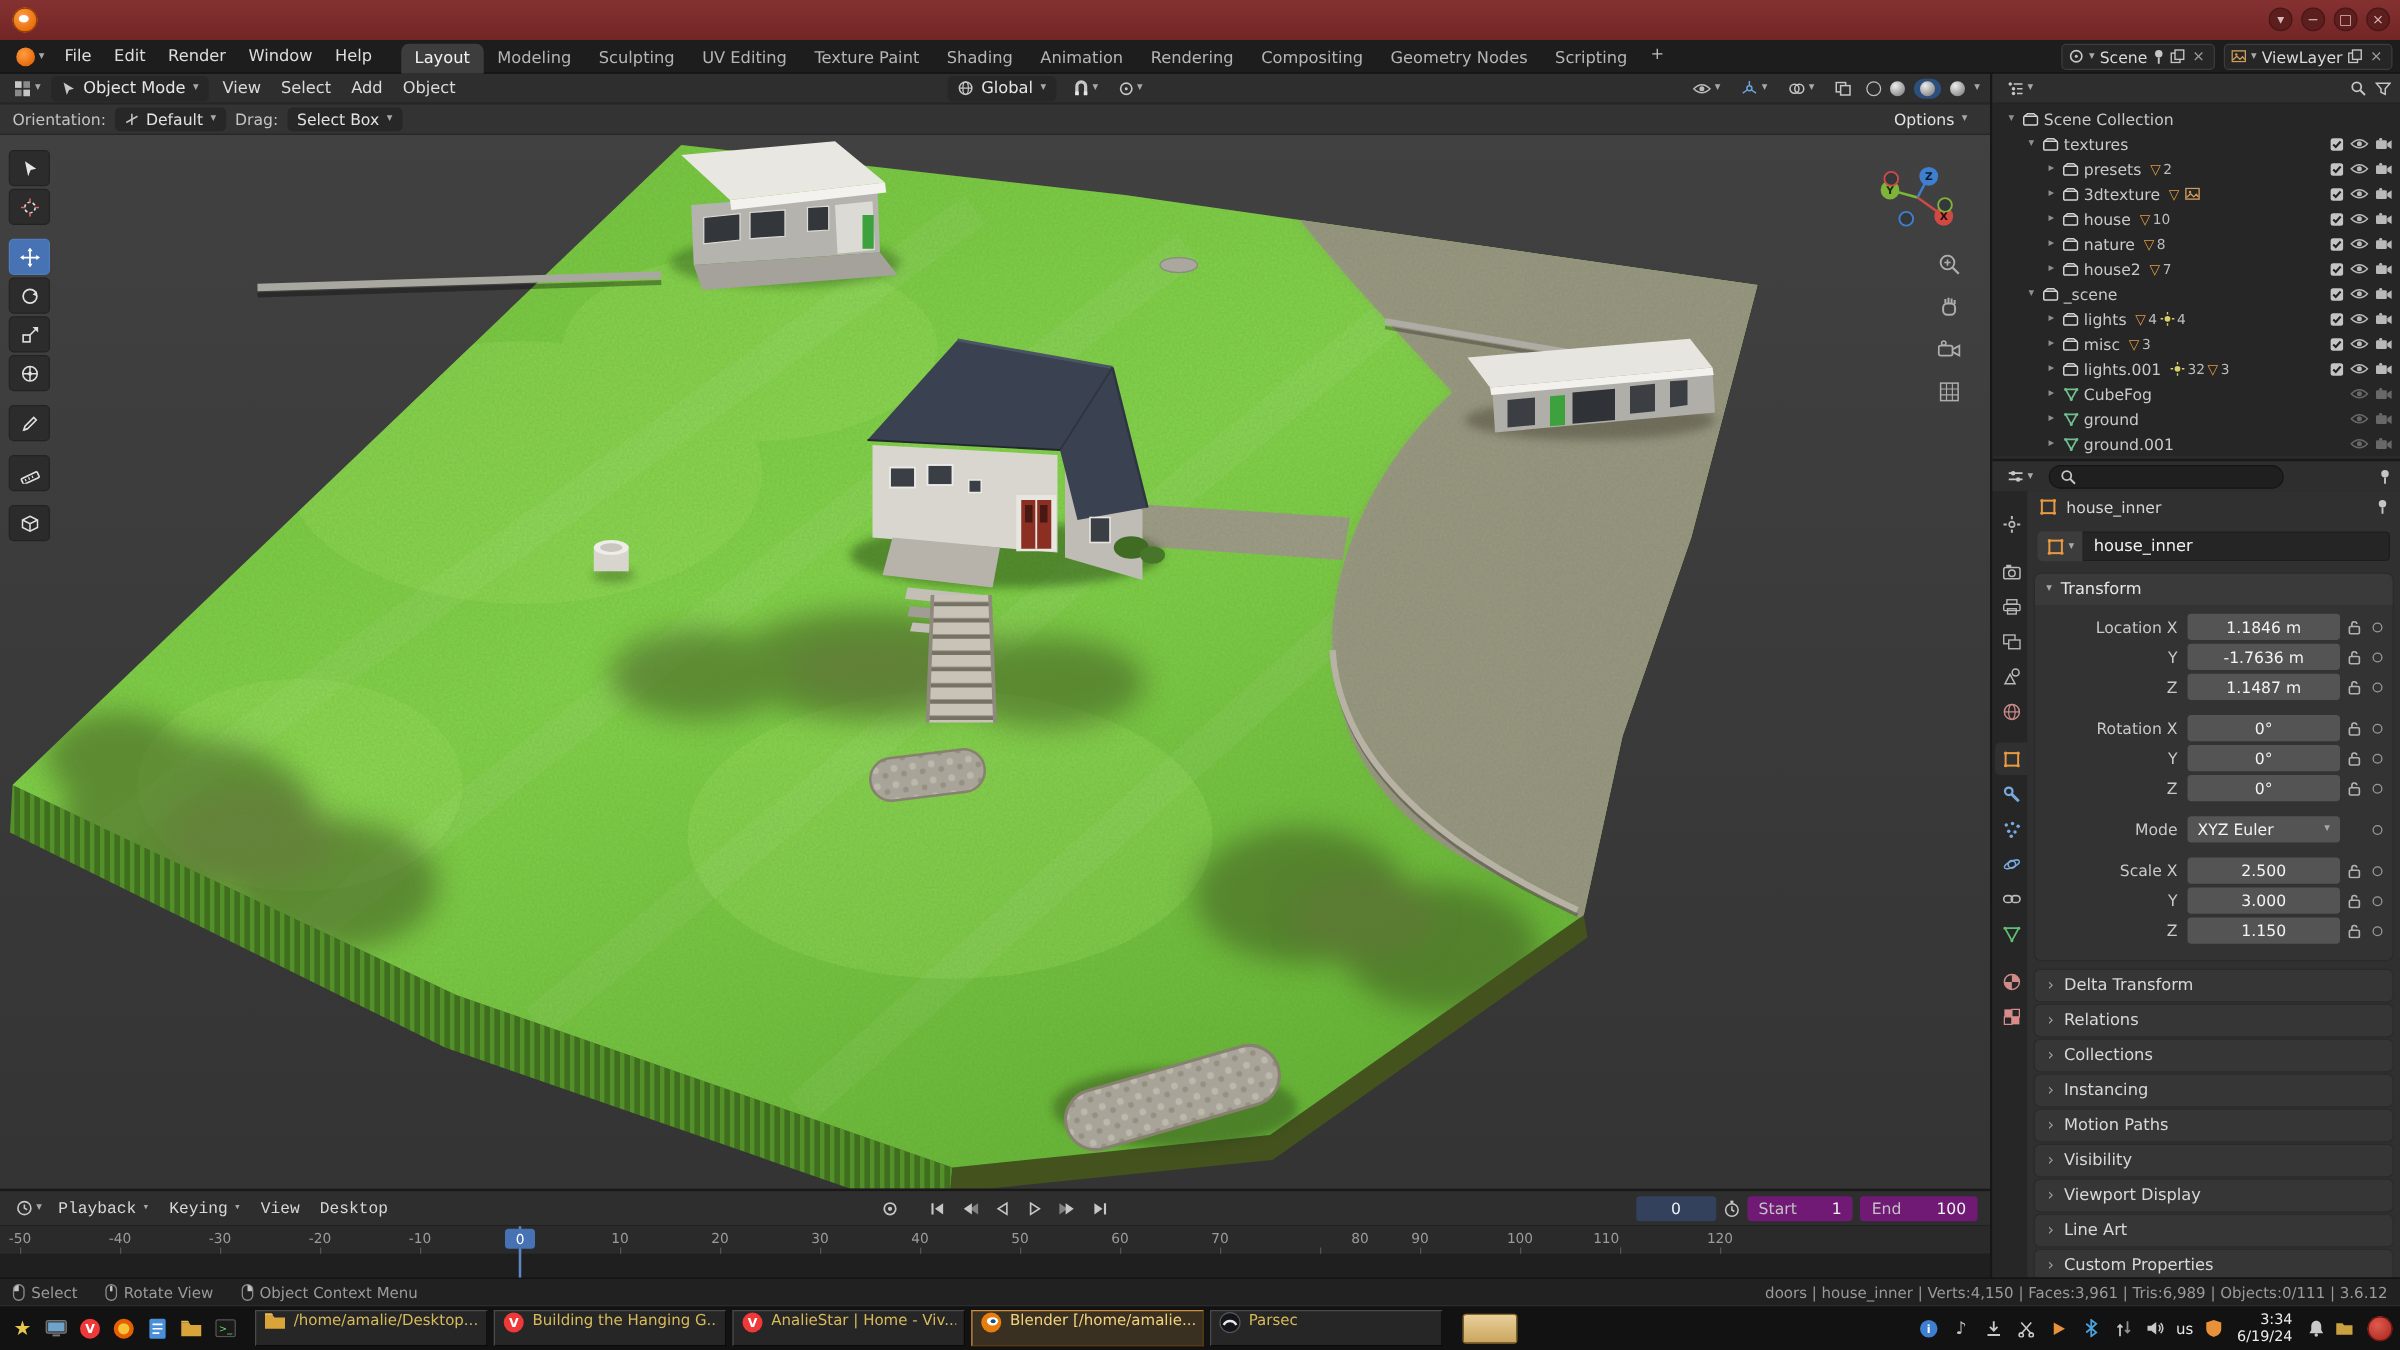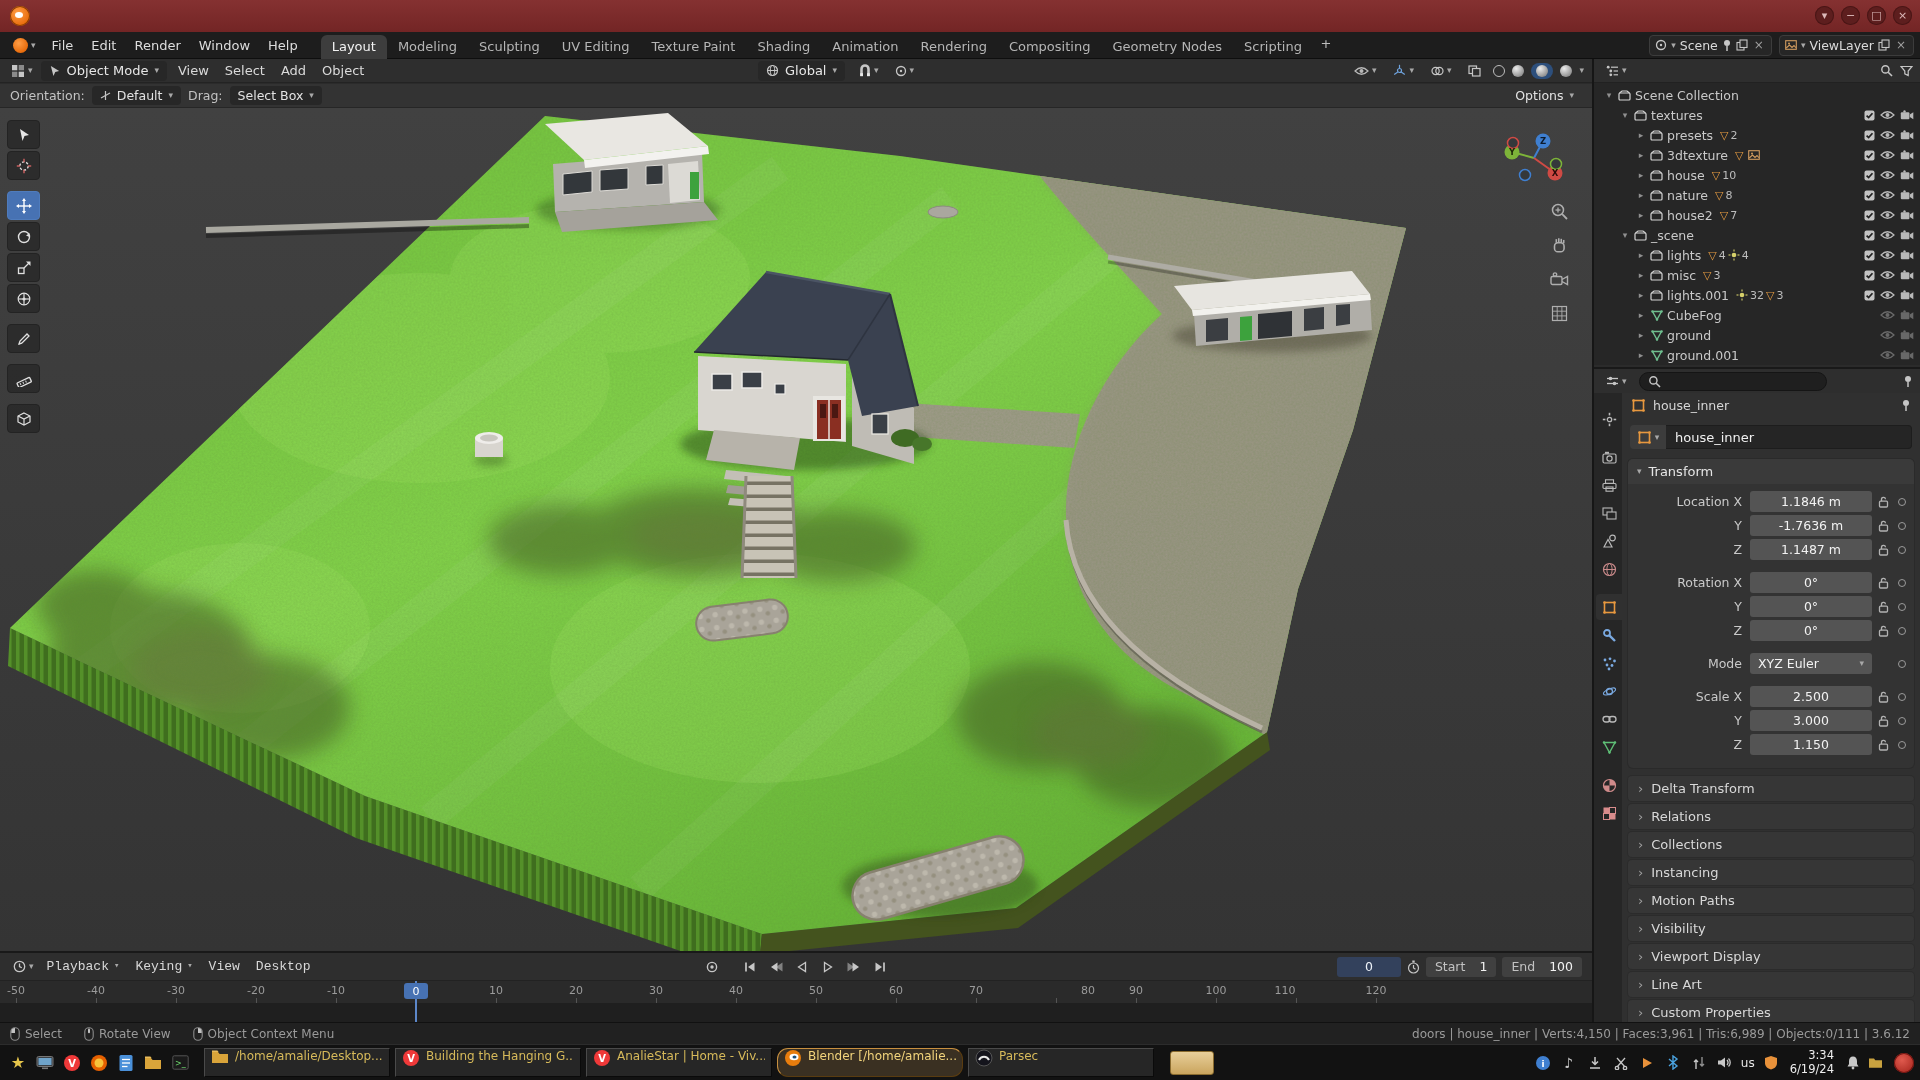--- a/index.html
+++ b/index.html
@@ -95,42 +95,42 @@
   .sec-chev{color:#9f9f9f;font-size:13px;}
 
   
   .timeline{position:absolute;left:0;top:951px;width:1592px;height:71px;background:#2b2b2b;border-top:2px solid #191919;}
   .tl-header{position:relative;height:28px;background:#2e2e2e;display:flex;align-items:center;padding:0 8px;border-bottom:1px solid #222;}
   .tl-menu{padding:2px 8px;font-size:13px;color:#d8d8d8;display:flex;align-items:center;gap:5px;}
   .tl-playback{position:absolute;left:700px;display:flex;align-items:center;gap:2px;}
   .pb-btn{width:24px;height:20px;display:flex;align-items:center;justify-content:center;border-radius:3px;}
   .tl-fields{position:absolute;right:10px;display:flex;align-items:center;gap:6px;}
   .frame-field{width:64px;height:20px;background:#33415c;border-radius:3px;display:flex;align-items:center;justify-content:center;font-size:12.5px;color:#eef2f8;}
-  .pill-field{height:20px;background:#404040;border-radius:3px;display:flex;align-items:center;gap:14px;padding:0 9px;font-size:12.5px;}
+  .pill-field{height:20px;background:#701a75;border-radius:3px;display:flex;align-items:center;gap:28px;padding:0 9px;font-size:12.5px;}
   .pill-field .lab{color:#c2c2c2;}
   .pill-field .val{color:#f2f2f2;}
   .tl-ruler{position:relative;height:22px;background:#2a2a2a;}
   .tl-track{position:relative;height:19px;background:#1f1f1f;}
   .tl-range{position:absolute;left:424px;top:28px;width:792px;height:41px;background:#2f2f2f;}
   .tick-label{position:absolute;top:3px;transform:translateX(-50%);font-size:11px;color:#9b9b9b;z-index:2;}
   .tick-mark{position:absolute;bottom:0;width:1px;height:5px;background:#555;z-index:2;}
   .playhead-line{position:absolute;left:415px;top:28px;width:2px;height:41px;background:#5c87c9;z-index:3;}
   .playhead-box{position:absolute;left:404px;top:30px;width:24px;height:16px;background:#4772b3;border-radius:3px;display:flex;align-items:center;justify-content:center;font-size:11px;color:#fff;z-index:4;}
 
   
   .statusbar{position:absolute;left:0;top:1022px;width:1920px;height:22px;background:#212121;border-top:1px solid #111;display:flex;align-items:center;padding:0 10px;font-size:12px;color:#9a9a9a;}
   .hint{display:flex;align-items:center;gap:5px;margin-right:22px;}
   .sb-info{margin-left:auto;white-space:nowrap;}
 
   
   .taskbar{position:absolute;left:0;top:1044px;width:1920px;height:36px;background:#121212;border-top:1px solid #2c2c2c;display:flex;align-items:center;padding:0 6px;gap:4px;}
   .launcher{width:24px;height:24px;display:flex;align-items:center;justify-content:center;border-radius:3px;font-size:15px;}
   .win-btn{width:186px;height:29px;background:#262626;border:1px solid;border-color:#4a4a4a #0a0a0a #0a0a0a #4a4a4a;display:flex;align-items:flex-start;gap:6px;padding:0 6px;flex:none;}
   .win-btn .wlabel{font-size:12px;color:#d7ba5a;white-space:nowrap;overflow:hidden;flex:1;}
-  .win-btn.active{background:#3a3022;border-color:#c89040 #5a3c10 #5a3c10 #c89040;border-radius:11px;}
+  .win-btn.active{background:#3a3022;border-color:#c89040 #5a3c10 #5a3c10 #c89040;}
   .win-btn.active .wlabel{color:#f2d47c;}
   .tray{margin-left:auto;display:flex;align-items:center;gap:8px;}
   .tray-ic{width:18px;height:18px;display:flex;align-items:center;justify-content:center;font-size:13px;color:#c8c8c8;}
   .kbd-layout{font-size:12px;color:#e8e8e8;padding:0 3px;}
   .clock{display:flex;flex-direction:column;align-items:flex-end;line-height:1.15;margin:0 6px;}
   .clock span{font-size:11.5px;color:#eeeeee;}
   .pager-box{width:44px;height:24px;background:linear-gradient(#e8cf9a,#caa55e);border:1px solid #8a6b2e;border-radius:3px;margin-left:12px;}
   .power-btn{width:20px;height:20px;border-radius:50%;background:radial-gradient(circle at 40% 35%,#e05a4e,#a02018);box-shadow:inset 0 0 0 1px #701410;margin-left:6px;}
 </style>
 </head>

